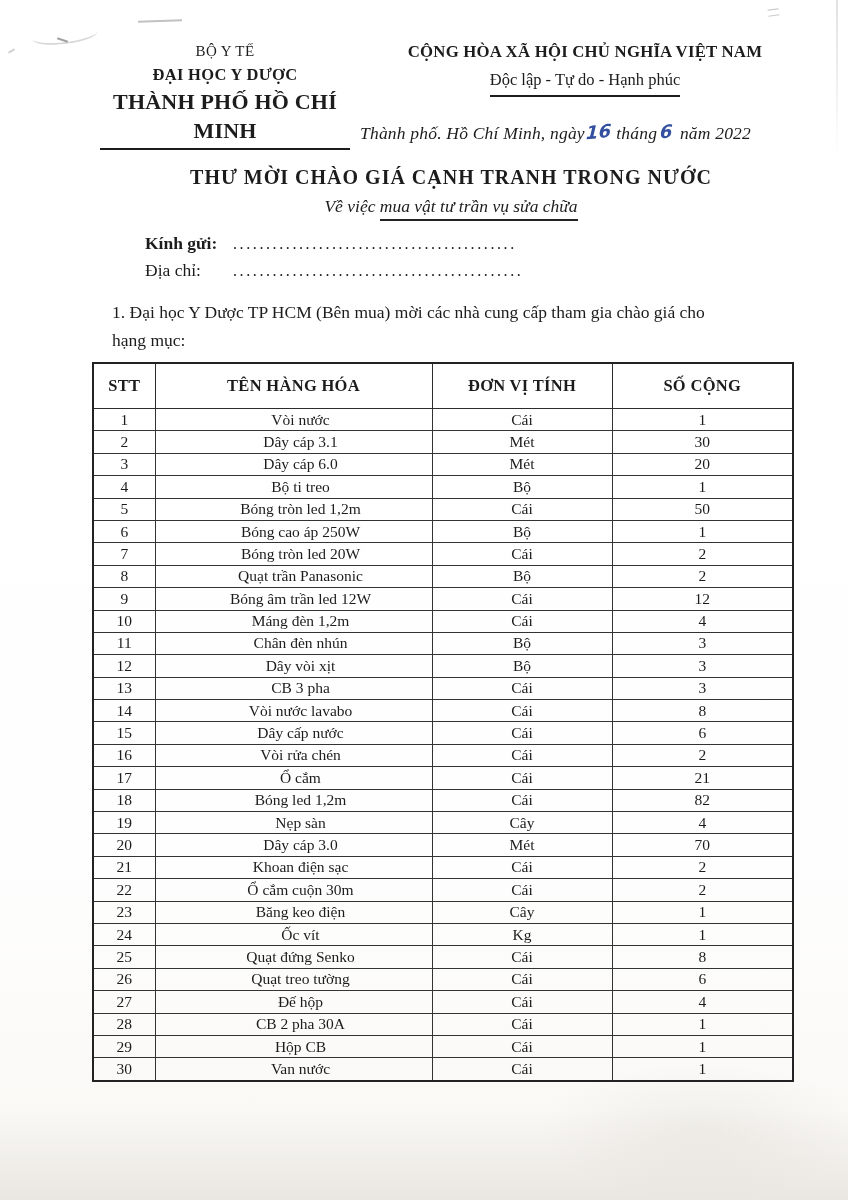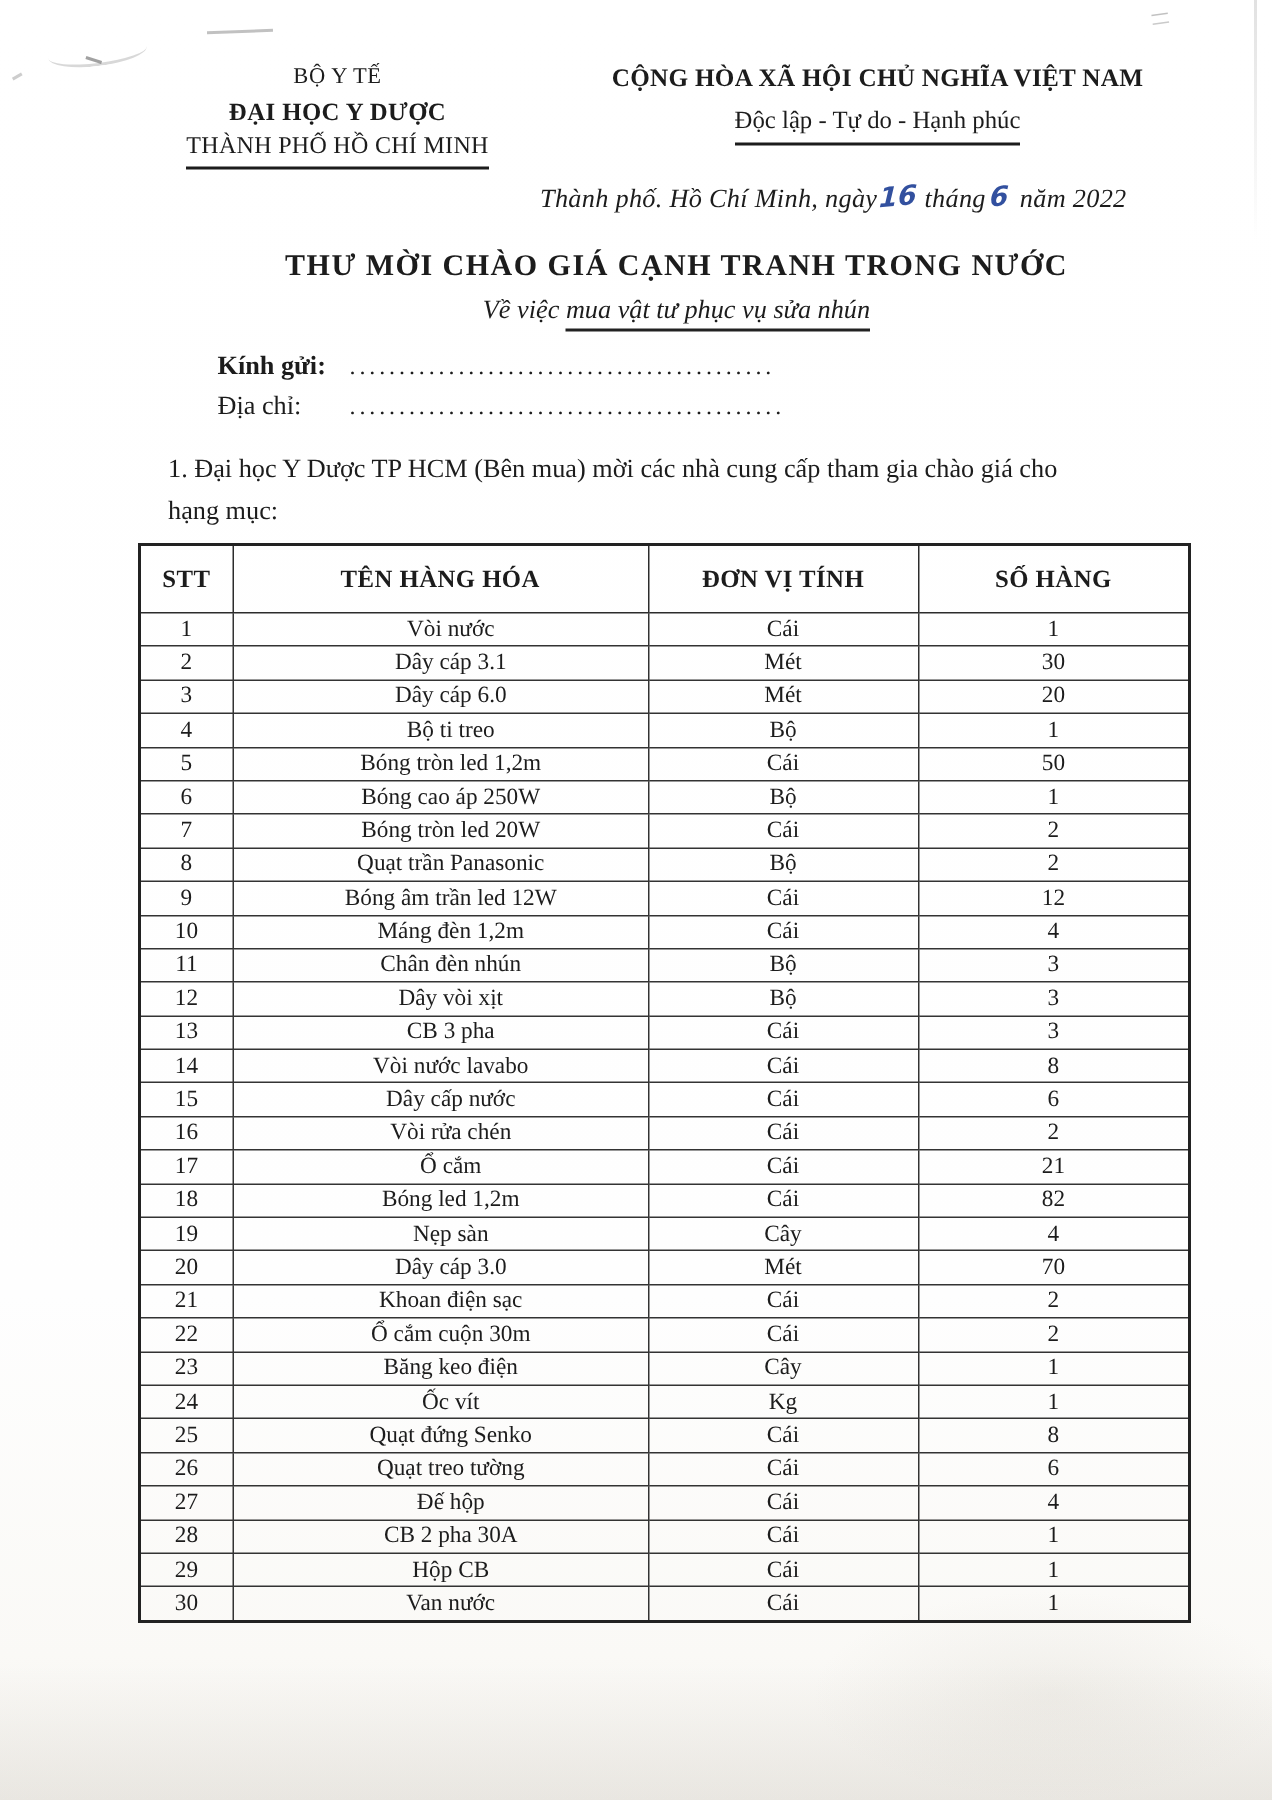--- a/index.html
+++ b/index.html
@@ -20,21 +20,21 @@
   .art-equals { left:768px; top:9px; width:11px; height:5px; border-top:1.5px solid #a8a8a8; border-bottom:1.5px solid #b4b4b4; opacity:.7; transform:rotate(-8deg); }
   .art-vline  { left:836px; top:0; width:2px; height:160px; background:linear-gradient(180deg,#c9c9c9,rgba(201,201,201,0)); opacity:.55; }
   .shade-bottom { left:0; bottom:0; width:848px; height:90px; background:linear-gradient(180deg, rgba(0,0,0,0), rgba(176,170,158,0.16)); }
   .shade-blob { left:540px; top:1060px; width:320px; height:140px; background:radial-gradient(ellipse at center, rgba(196,190,178,0.18), rgba(196,190,178,0) 70%); }
 
   
   .hdr-left  { left:100px; top:42px; width:250px; text-align:center; line-height:1.32; }
   .hdr-left .ministry   { font-size:15px; letter-spacing:.4px; }
   .hdr-left .university { font-size:16.5px; font-weight:bold; margin-top:2px; letter-spacing:.3px; }
   .hdr-left .city-wrap  { margin-top:1px; }
-  .hdr-left .city { display:inline-block; font-size:16px; font-weight:normal; letter-spacing:.2px;
+  .hdr-left .city { display:inline-block; font-size:22px; font-weight:bold; letter-spacing:.2px;
                     border-bottom:2.5px solid #1c1c1c; padding-bottom:3px; }
   .hdr-right { left:405px; top:40px; width:360px; text-align:center; line-height:1.4; }
   .hdr-right .country { font-size:16.8px; font-weight:bold; letter-spacing:.2px; }
   .hdr-right .motto { display:inline-block; font-size:16.5px; font-weight:normal; margin-top:4px;
                       border-bottom:2px solid #1c1c1c; padding-bottom:4px; }
 
   
   .dateline { left:360px; top:122px; font-size:17.5px; font-style:italic; letter-spacing:.2px; white-space:nowrap; }
   .ink { font-family:"DejaVu Sans",sans-serif; font-style:italic; font-weight:bold; font-size:18px;
          display:inline-block; transform:rotate(-5deg) skewX(-8deg); position:relative; top:-1px; }
@@ -95,21 +95,21 @@
     <span class="motto">Độc lập - Tự do - Hạnh phúc</span>
   </div>
 
   <div class="abs dateline">
     <span>Thành phố. Hồ Chí Minh, ngày</span><span class="ink ink-day" style="color: rgb(50, 80, 159);">16</span><span>tháng</span><span class="ink ink-month" style="color: rgb(50, 80, 159);">6</span><span>năm 2022</span>
   </div>
 
   <div class="abs title-wrap">
     <div class="doc-title">THƯ MỜI CHÀO GIÁ CẠNH TRANH TRONG NƯỚC</div>
     <div class="doc-subtitle">
-      <span>Về việc </span><span class="uline">mua vật tư phục vụ sửa nhún</span>
+      <span>Về việc </span><span class="uline">mua vật tư trần vụ sửa chữa</span>
     </div>
   </div>
 
   <div class="abs addr-block">
     <div class="addr-row">
       <span class="addr-lbl b">Kính gửi:</span><span class="dots">...........................................</span>
     </div>
     <div class="addr-row">
       <span class="addr-lbl">Địa chỉ:</span><span class="dots">............................................</span>
     </div>
@@ -125,21 +125,21 @@
         <col class="c1">
         <col class="c2">
         <col class="c3">
         <col class="c4">
       </colgroup>
     <thead>
       <tr>
         <th>STT</th>
         <th>TÊN HÀNG HÓA</th>
         <th>ĐƠN VỊ TÍNH</th>
-        <th>SỐ HÀNG</th>
+        <th>SỐ CỘNG</th>
       </tr>
     </thead>
     <tbody>
         <tr>
           <td>1</td>
           <td class="name-cell">Vòi nước</td>
           <td>Cái</td>
           <td>1</td>
         </tr>
         <tr>

